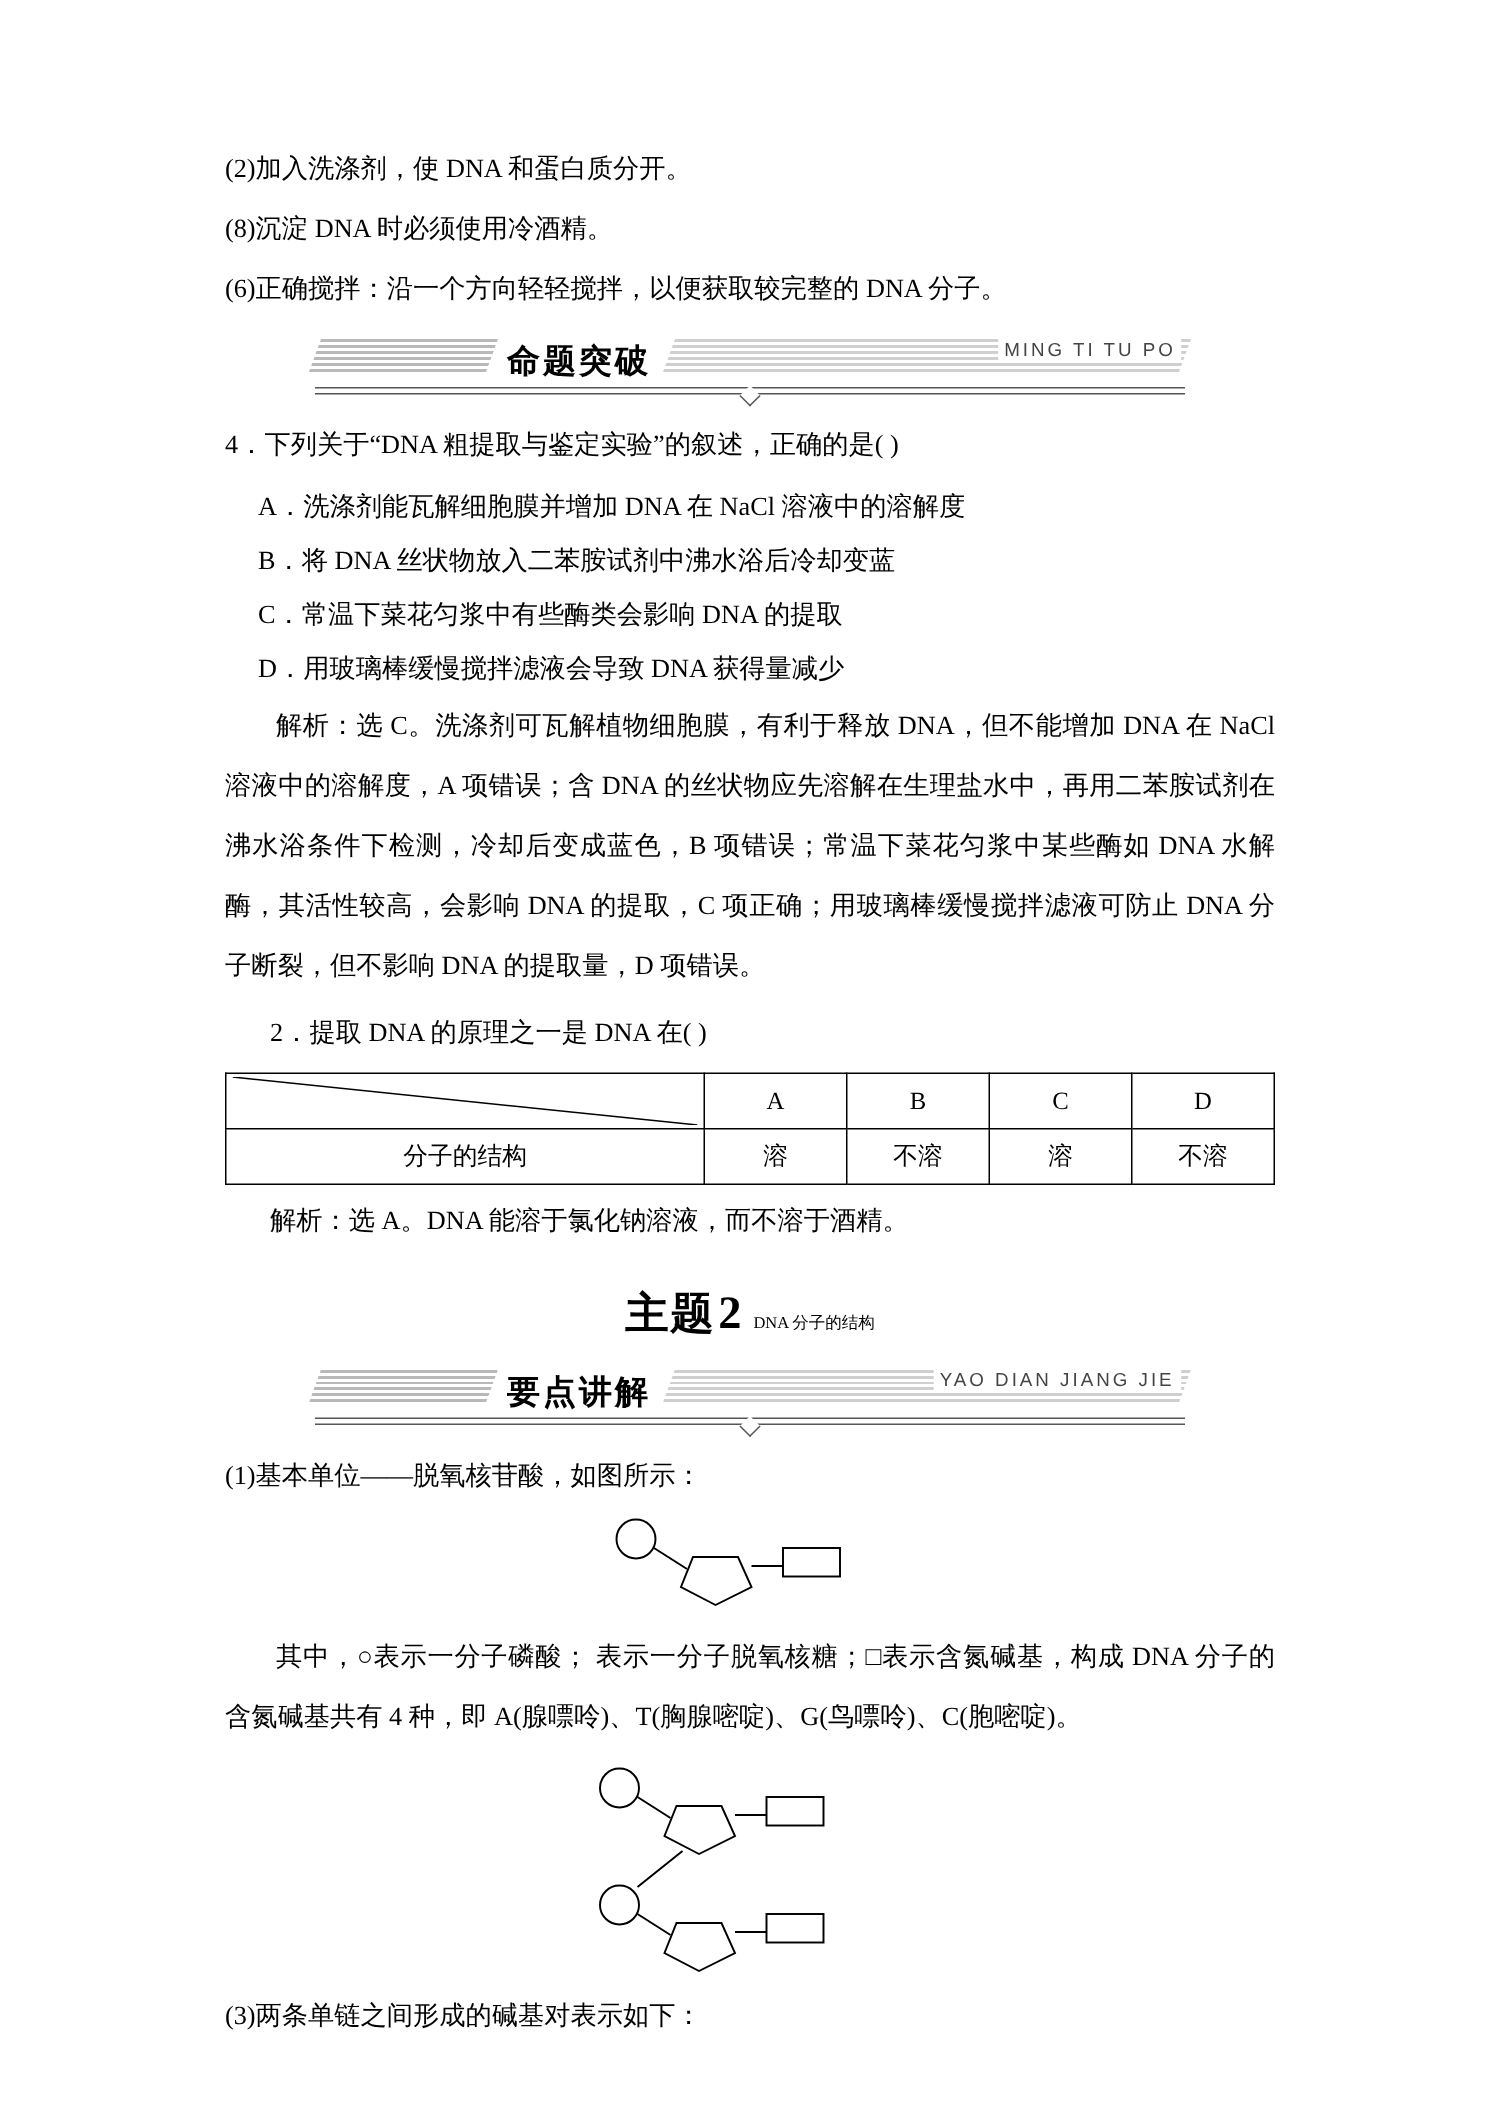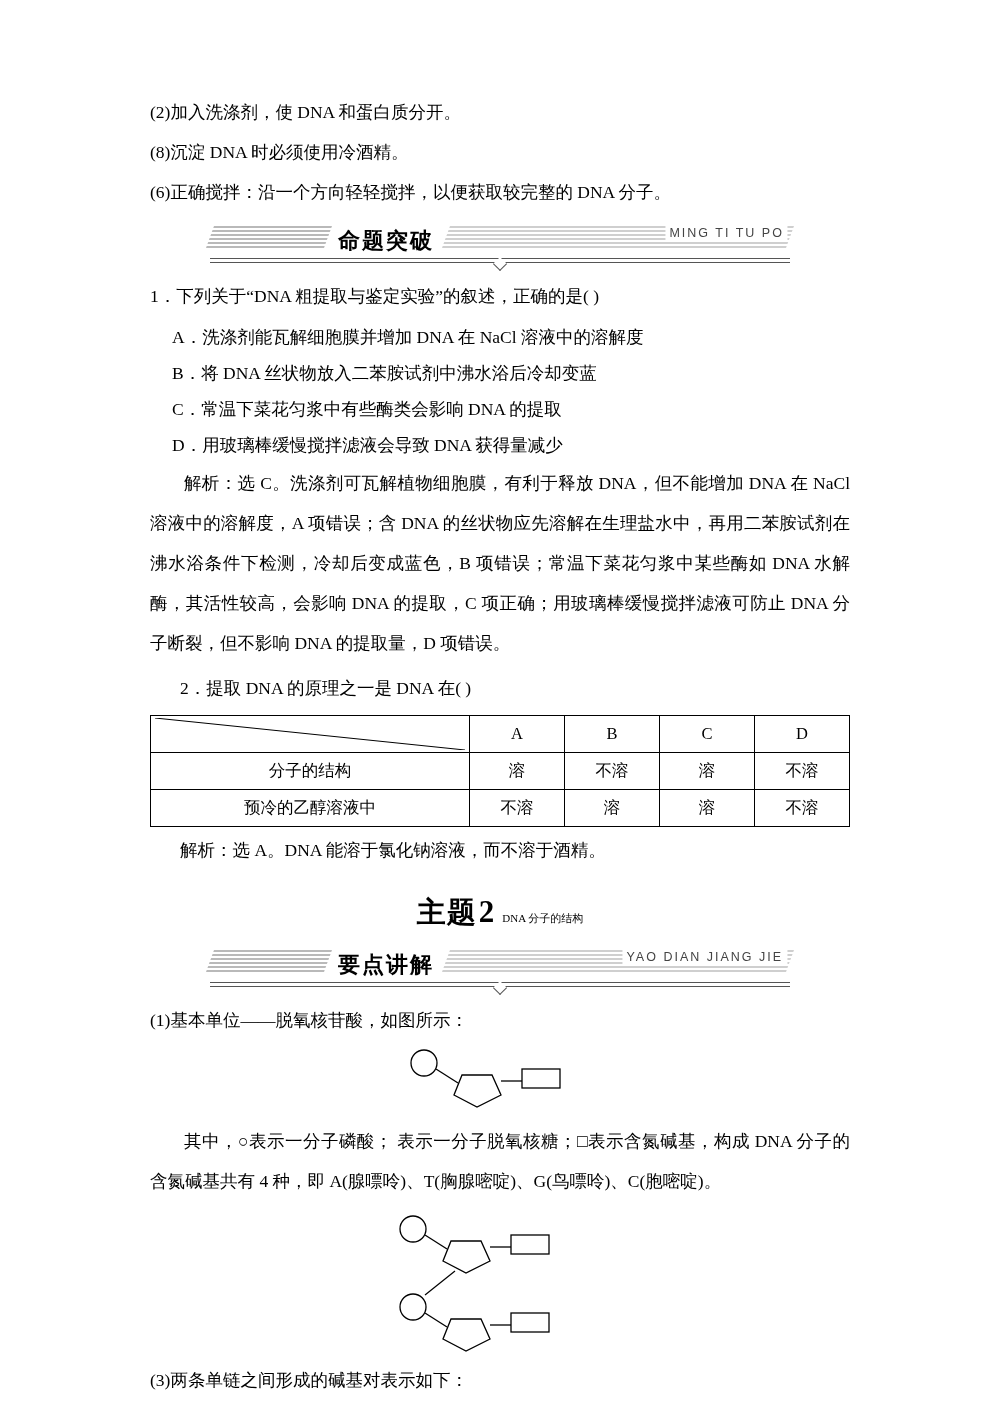--- a/index.html
+++ b/index.html
@@ -196,21 +196,21 @@
       <div class="band-left"></div>
       <div class="band-title">命题突破</div>
       <div class="band-right">
         <span class="band-pinyin">MING TI TU PO</span>
       </div>
     </div>
     <div class="banner-underline"></div>
     <div class="banner-notch"></div>
   </div>
 
-  <p class="line">1．下列关于“DNA 粗提取与鉴定实验”的叙述，正确的是(         )</p>
+  <p class="line">4．下列关于“DNA 粗提取与鉴定实验”的叙述，正确的是(         )</p>
   <p class="choice">A．洗涤剂能瓦解细胞膜并增加 DNA 在 NaCl 溶液中的溶解度</p>
   <p class="choice">B．将 DNA 丝状物放入二苯胺试剂中沸水浴后冷却变蓝</p>
   <p class="choice">C．常温下菜花匀浆中有些酶类会影响 DNA 的提取</p>
   <p class="choice">D．用玻璃棒缓慢搅拌滤液会导致 DNA 获得量减少</p>
   <p class="para para-indent">解析：选 C。洗涤剂可瓦解植物细胞膜，有利于释放 DNA，但不能增加 DNA 在 NaCl 溶液中的溶解度，A 项错误；含 DNA 的丝状物应先溶解在生理盐水中，再用二苯胺试剂在沸水浴条件下检测，冷却后变成蓝色，B 项错误；常温下菜花匀浆中某些酶如 DNA 水解酶，其活性较高，会影响 DNA 的提取，C 项正确；用玻璃棒缓慢搅拌滤液可防止 DNA 分子断裂，但不影响 DNA 的提取量，D 项错误。</p>
 
   <p class="line" style="margin-top:8px;text-indent:30px;">2．提取 DNA 的原理之一是 DNA 在(         )</p>
 
   <table class="dna-table">
     <tbody>
@@ -225,27 +225,20 @@
       <td class="col">C</td>
       <td class="col">D</td>
     </tr>
     <tr>
       <td>分子的结构</td>
       <td>溶</td>
       <td>不溶</td>
       <td>溶</td>
       <td>不溶</td>
     </tr>
-    <tr>
-      <td>预冷的乙醇溶液中</td>
-      <td>不溶</td>
-      <td>溶</td>
-      <td>溶</td>
-      <td>不溶</td>
-    </tr>
   </tbody>
     </table>
 
   <p class="line" style="text-indent:30px;">解析：选 A。DNA 能溶于氯化钠溶液，而不溶于酒精。</p>
 
   <div class="topic">
     <span class="topic-label">主题</span>
     <span class="topic-num">2</span>
     <span class="topic-text">DNA 分子的结构</span>
   </div>

